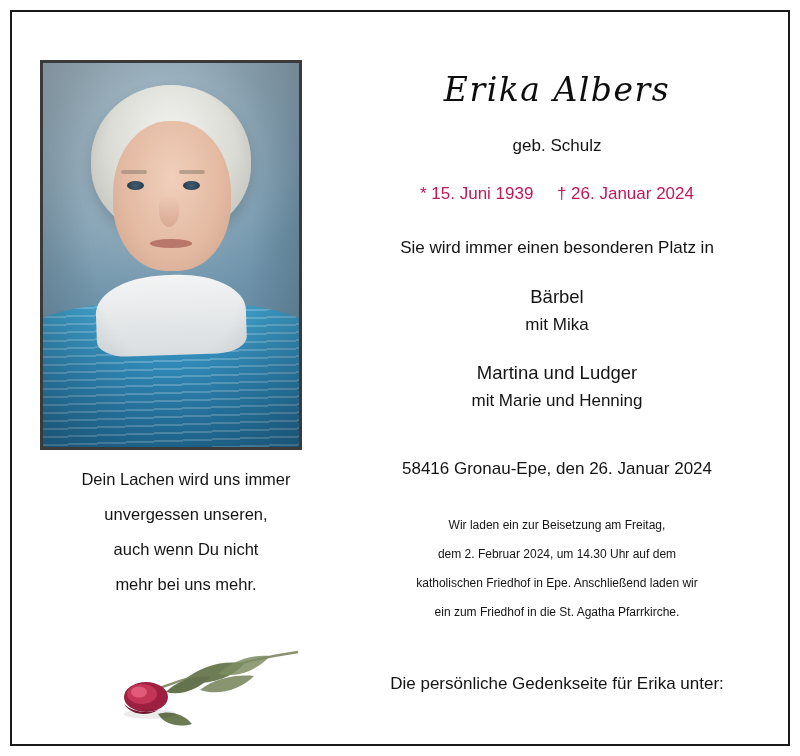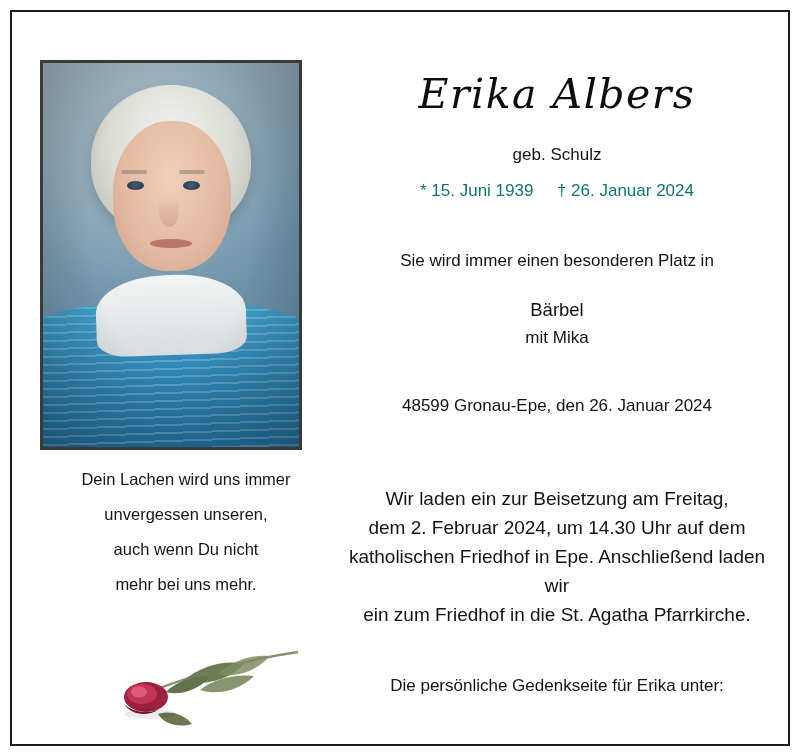--- a/index.html
+++ b/index.html
@@ -168,59 +168,59 @@
   .right {
     position: absolute;
     left: 330px;
     top: 60px;
     width: 430px;
     text-align: center;
   }
   .name {
     font-family: "DejaVu Serif", serif;
     font-style: italic;
-    font-size: 41px;
+    font-size: 33px;
     letter-spacing: 1.5px;
     color: #0d0d0d;
     line-height: 1.1;
     white-space: nowrap;
   }
   .maiden {
     margin-top: 28px;
     font-size: 17px;
     color: #141414;
   }
   .dates {
-    margin-top: 16px;
-    font-size: 17px;
-    color: #0f766e;
+    margin-top: 28px;
+    font-size: 17px;
+    color: #be185d;
   }
   .dates .sep { display: inline-block; width: 14px; }
   .motto {
-    margin-top: 44px;
+    margin-top: 28px;
     font-size: 17px;
     line-height: 31px;
     color: #141414;
   }
   .family {
     margin-top: 20px;
     font-size: 17px;
     line-height: 28px;
     color: #141414;
   }
   .family .lead { font-size: 18.5px; }
   .family .group { margin-top: 20px; }
   .place {
     margin-top: 44px;
     font-size: 17px;
     color: #141414;
   }
   .invitation {
-    margin-top: 68px;
-    font-size: 19px;
+    margin-top: 32px;
+    font-size: 12px;
     line-height: 29px;
     color: #141414;
   }
   .memorial {
     margin-top: 42px;
     font-size: 17px;
     line-height: 29px;
     color: #141414;
   }
 </style>
@@ -280,23 +280,27 @@
 
         <div class="motto">
           <div>Sie wird immer einen besonderen Platz in</div>
         </div>
 
         <div class="family">
           <div>
             <div class="lead">Bärbel</div>
             <div>mit Mika</div>
           </div>
-        </div>
-
-        <div class="place">48599 Gronau-Epe, den 26. Januar 2024</div>
+          <div class="group">
+            <div class="lead">Martina und Ludger</div>
+            <div>mit Marie und Henning</div>
+          </div>
+        </div>
+
+        <div class="place">58416 Gronau-Epe, den 26. Januar 2024</div>
 
         <div class="invitation">
           <div>Wir laden ein zur Beisetzung am Freitag,</div>
           <div>dem 2. Februar 2024, um 14.30 Uhr auf dem</div>
           <div>katholischen Friedhof in Epe. Anschließend laden wir</div>
           <div>ein zum Friedhof in die St. Agatha Pfarrkirche.</div>
         </div>
 
         <div class="memorial">
           <div>Die persönliche Gedenkseite für Erika unter:</div>

